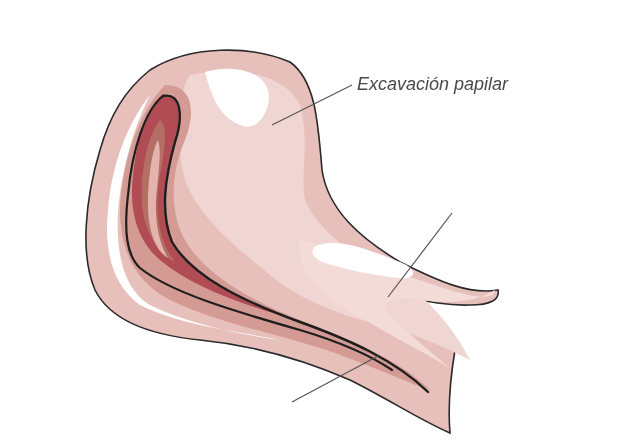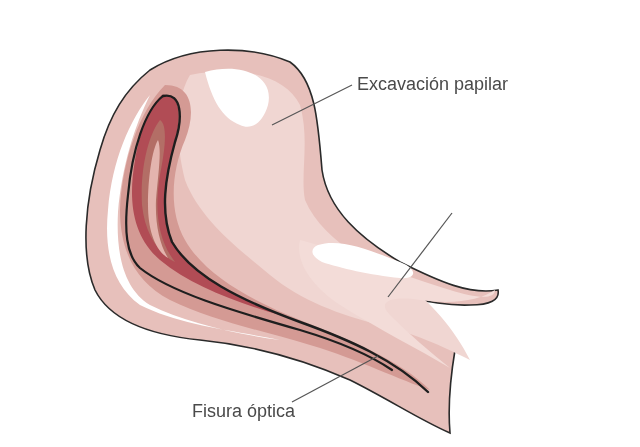--- a/index.html
+++ b/index.html
@@ -1,17 +1,17 @@
 <!DOCTYPE html>
 <html><head>
   <meta charset="utf-8">
   <style>
     html, body { margin: 0; padding: 0; background: #ffffff; }
     body { width: 640px; height: 447px; position: relative; overflow: hidden; }
-    .figure { position: absolute; left: 0; top: 0; width: 640px; height: 447px; }
+    .figure { position: absolute; left: 0; top: 0; width: 640px; height: 447px; font-style: italic; }
     .label {
       position: absolute;
       font-family: "Liberation Sans", sans-serif;
       font-size: 18px;
       color: #4a4a4a;
       white-space: nowrap;
       line-height: 1;
     }
     #lbl-excavacion { left: 357px; top: 75px; }
     #lbl-pediculo { left: 399px; top: 181px; }
@@ -70,14 +70,13 @@
          C192,276 240,300 300,322 C350,340 395,360 428,392" fill="none" stroke="#1e1e1e" stroke-width="2.4" stroke-linecap="round"></path>
     <path d="M163,96 C145,110 132,150 128,195 C124,230 126,255 140,268
          C170,292 230,310 300,330 C340,342 370,355 392,370" fill="none" stroke="#1e1e1e" stroke-width="2.2" stroke-linecap="round"></path>
 
     <line x1="272" y1="125" x2="352" y2="85" stroke="#555555" stroke-width="1.2"></line>
     <line x1="388" y1="297" x2="452" y2="213" stroke="#555555" stroke-width="1.2"></line>
     <line x1="292" y1="402" x2="378" y2="356" stroke="#555555" stroke-width="1.2"></line>
   </svg>
 
   <div class="label" id="lbl-excavacion">Excavación papilar</div>
-  <div class="label" id="lbl-fisura">Fisura óptica</div>
 </div>
 
 </body></html>

